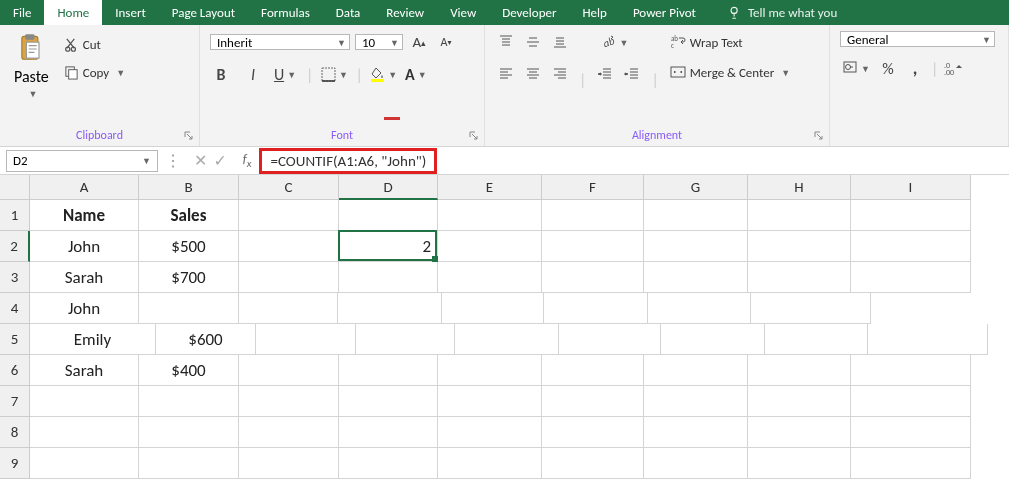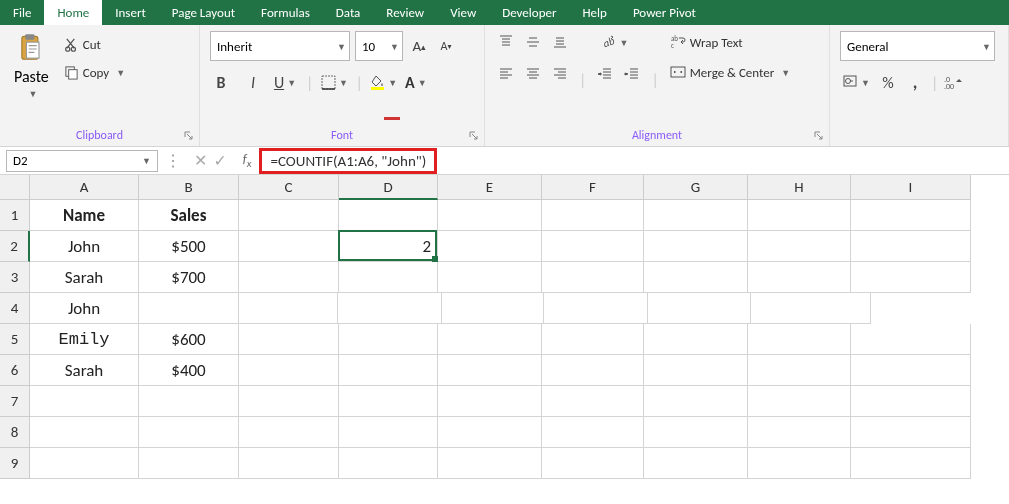--- a/index.html
+++ b/index.html
@@ -11,21 +11,21 @@
 .tell svg{width:14px;height:14px}
 .ribbon{background:#f3f3f3;border-bottom:1px solid #d4d4d4;height:122px;display:flex}
 .group{border-right:1px solid #e0e0e0;padding:6px 10px 2px;display:flex;flex-direction:column;justify-content:space-between;position:relative}
 .group-title{text-align:center;font-size:12px;color:#8b5cf6;padding-bottom:2px}
 .group .launch{position:absolute;right:4px;bottom:4px;width:12px;height:12px}
 .gbody{display:flex;gap:8px;align-items:flex-start;flex:1}
 .col{display:flex;flex-direction:column;gap:3px}
 .row{display:flex;gap:5px;align-items:center}
 .sbtn{height:22px;display:flex;align-items:center;gap:4px;font-size:13px;color:#333;padding:0 3px;cursor:pointer}
 .ibtn{width:22px;height:22px;display:flex;align-items:center;justify-content:center;cursor:pointer;color:#444}
-.sel{height:30px;border:1px solid #b7b7b7;background:#fff;font-size:13px;display:flex;align-items:center;padding:0 3px 0 6px;justify-content:space-between}
+.sel{height:16px;border:1px solid #b7b7b7;background:#fff;font-size:13px;display:flex;align-items:center;padding:0 3px 0 6px;justify-content:space-between}
 .caret{font-size:9px;color:#666;margin-left:3px}
 .pastecol{display:flex;flex-direction:column;align-items:center;gap:2px;cursor:pointer;padding:2px 4px}
 .pastecol svg{width:28px;height:32px}
 .fbar{display:flex;align-items:center;height:28px;border-bottom:1px solid #d4d4d4;background:#fff}
 .namebox{width:152px;height:22px;border:1px solid #b7b7b7;margin:0 2px 0 6px;display:flex;align-items:center;padding:0 6px;font-size:13px;justify-content:space-between}
 .diamond{width:26px;display:flex;justify-content:center;color:#999}
 .fxbtns{display:flex;gap:6px;padding:0 8px;color:#aaa}
 .fxbtns span{cursor:pointer}
 .fxlab{font-style:italic;color:#666;font-size:13px;padding:0 8px}
 .fxhl{border:3px solid #e02020;padding:2px 8px;font-size:15px;color:#333;height:26px;display:flex;align-items:center}
@@ -56,20 +56,27 @@
     <div class="tab active">Home</div>
     <div class="tab">Insert</div>
     <div class="tab">Page Layout</div>
     <div class="tab">Formulas</div>
     <div class="tab">Data</div>
     <div class="tab">Review</div>
     <div class="tab">View</div>
     <div class="tab">Developer</div>
     <div class="tab">Help</div>
     <div class="tab">Power Pivot</div>
+    <div class="tell tab">
+      <svg viewBox="0 0 16 16">
+        <circle cx="7" cy="5" r="3.5" fill="none" stroke="#fff" stroke-width="1.3"></circle>
+        <path d="M7 9v3M5 14h4" stroke="#fff" stroke-width="1.3"></path>
+      </svg>
+      <span>Tell me what you</span>
+    </div>
   </div>
 
 <div class="ribbon">
   <div class="group" style="width:200px">
     <div class="gbody">
       <div class="pastecol">
         <svg viewBox="0 0 24 28">
             <rect x="4" y="3" width="14" height="20" rx="2" fill="#d9a441" stroke="#a67c2d"></rect>
             <rect x="7" y="1" width="8" height="5" rx="1" fill="#888"></rect>
             <rect x="8" y="8" width="11" height="14" fill="#fff" stroke="#999"></rect>
@@ -353,21 +360,21 @@
           <div class="cell c" style="width: 109px; height: 31px;">John</div>
           <div class="cell" style="width: 100px; height: 31px;"></div>
           <div class="cell" style="width: 99px; height: 31px;"></div>
           <div class="cell" style="width: 104px; height: 31px;"></div>
           <div class="cell" style="width: 102px; height: 31px;"></div>
           <div class="cell" style="width: 104px; height: 31px;"></div>
           <div class="cell" style="width: 103px; height: 31px;"></div>
           <div class="cell" style="width: 120px; height: 31px;"></div>
         </div>
         <div class="crow">
-          <div class="cell c" style="width: 109px; height: 31px; font-family: Liberation Mono, monospace;">Emily</div>
+          <div class="cell c" style="width: 126px; height: 31px;">Emily</div>
           <div class="cell c" style="width: 100px; height: 31px;">$600</div>
           <div class="cell" style="width: 100px; height: 31px;"></div>
           <div class="cell" style="width: 99px; height: 31px;"></div>
           <div class="cell" style="width: 104px; height: 31px;"></div>
           <div class="cell" style="width: 102px; height: 31px;"></div>
           <div class="cell" style="width: 104px; height: 31px;"></div>
           <div class="cell" style="width: 103px; height: 31px;"></div>
           <div class="cell" style="width: 120px; height: 31px;"></div>
         </div>
         <div class="crow">

